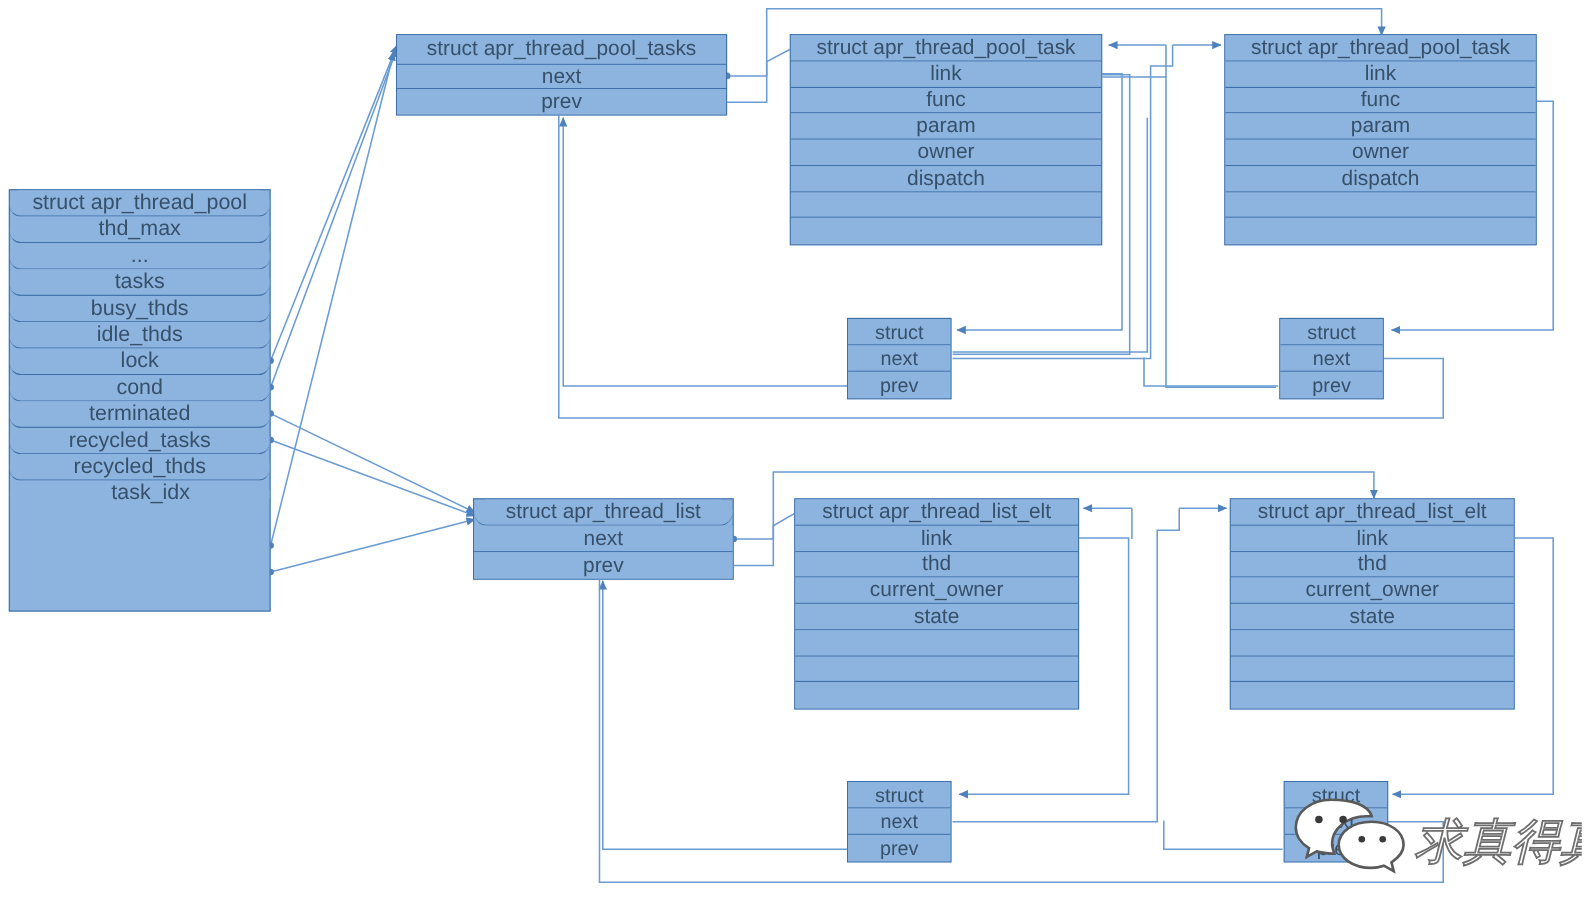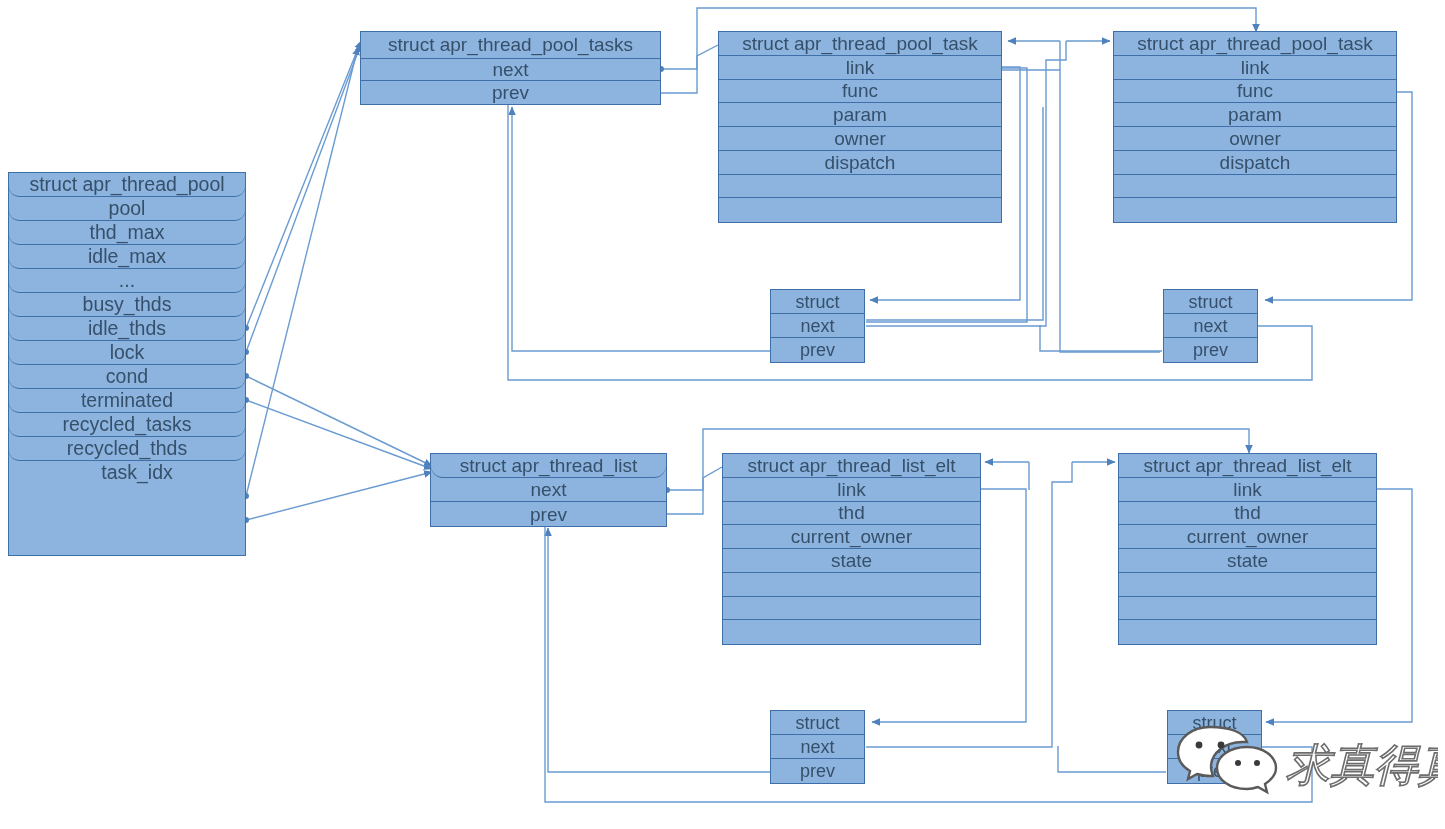--- a/index.html
+++ b/index.html
@@ -121,24 +121,23 @@
 
       <path d="M1259,747 L1312,747 L1312,802 L545,802 L545,527"></path>
 
       <path d="M1166,772 L1058,772 L1058,746"></path>
 
     </g>
   </svg>
 
   <div class="sbox big" style="left:8px;top:172px;width:238px;height:384px;">
     <div class="srow hdr" style="height:24px;">struct apr_thread_pool</div>
-    <div class="srow" style="height:24px;">pool</div>
     <div class="srow" style="height:24px;">thd_max</div>
-    <div class="srow" style="height:24px;">idle_max</div>
     <div class="srow" style="height:24px;">...</div>
+    <div class="srow" style="height:24px;">tasks</div>
     <div class="srow" style="height:24px;">busy_thds</div>
     <div class="srow" style="height:24px;">idle_thds</div>
     <div class="srow" style="height:24px;">lock</div>
     <div class="srow" style="height:24px;">cond</div>
     <div class="srow" style="height:24px;">terminated</div>
     <div class="srow" style="height:24px;">recycled_tasks</div>
     <div class="srow" style="height:24px;">recycled_thds</div>
     <div class="srow" style="height:24px;padding-left:20px;">task_idx</div>
   </div>
 

